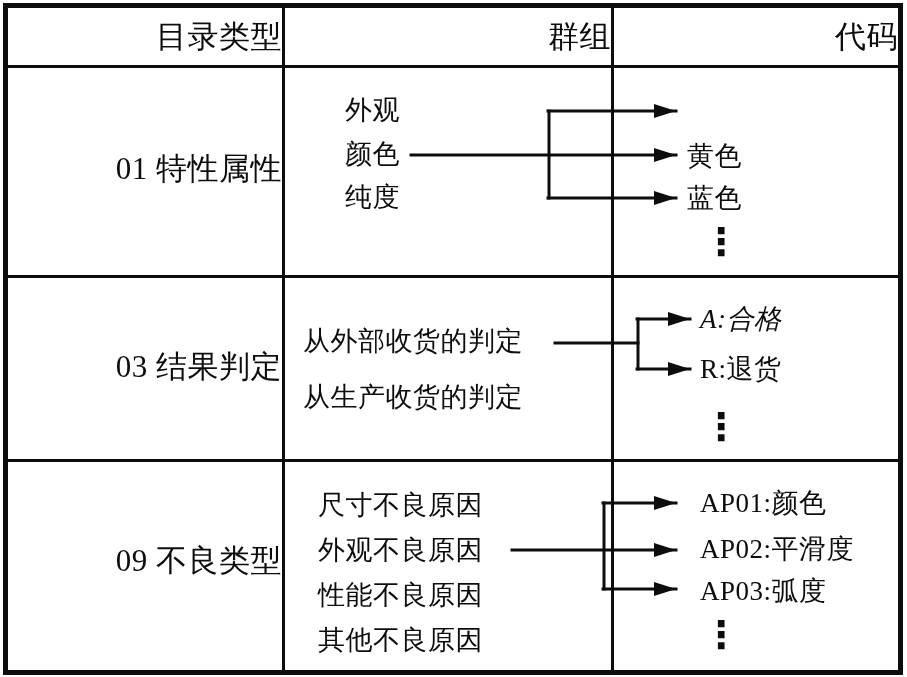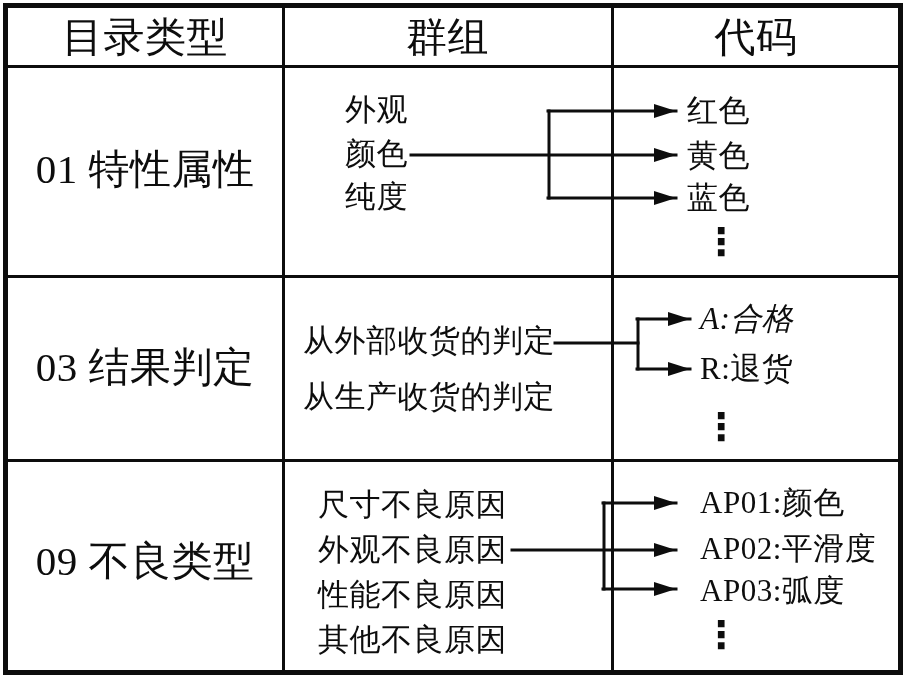--- a/index.html
+++ b/index.html
@@ -11,26 +11,26 @@
     color:#0d0d0d;
     overflow:hidden;
   }
   .frame{
     position:absolute;left:3px;top:3px;width:900px;height:672px;
     border:5px solid #0d0d0d;box-sizing:border-box;
   }
   .vline{position:absolute;top:8px;height:662px;width:3px;background:#0d0d0d;}
   .hline{position:absolute;left:8px;width:890px;height:3px;background:#0d0d0d;}
   .cell-center{
-    position:absolute;text-align:center;
-    font-size:41px;letter-spacing:0.5px;white-space:nowrap;
+    position:absolute;text-align:right;
+    font-size:31px;letter-spacing:0.5px;white-space:nowrap;
     transform:translateY(-50%);
   }
   .txt{
-    position:absolute;font-size:31px;letter-spacing:0.5px;
+    position:absolute;font-size:27px;letter-spacing:0.5px;
     white-space:nowrap;transform:translateY(-50%);text-align:center;
   }
   .c1{left:8px;width:274px;}
   .c2h{left:284px;width:327px;}
   .c3h{left:614px;width:284px;}
   .ellipsis{
     position:absolute;transform:translate(-50%,-50%);
     font-family:"DejaVu Sans",sans-serif;
     font-size:38px;font-weight:bold;line-height:1;color:#0d0d0d;
   }
@@ -49,21 +49,20 @@
   <div class="hline" style="top:459px;"></div>
 
   <div class="cell-center c1" style="top:37px;">目录类型</div>
   <div class="cell-center c2h" style="top:37px;">群组</div>
   <div class="cell-center c3h" style="top:37px;">代码</div>
 
   <div class="cell-center c1" style="top:169px;">01 特性属性</div>
   <div class="txt" style="left:345px;top:110px;">外观</div>
   <div class="txt" style="left:345px;top:154px;">颜色</div>
   <div class="txt" style="left:345px;top:197px;">纯度</div>
-  <div class="txt" style="left:687px;top:111px;">红色</div>
   <div class="txt" style="left:687px;top:156px;">黄色</div>
   <div class="txt" style="left:687px;top:198px;">蓝色</div>
   <div class="ellipsis" style="left:721px;top:242px;">⋮</div>
 
   <div class="cell-center c1" style="top:367px;">03 结果判定</div>
   <div class="txt" style="left:303px;top:341px;">从外部收货的判定</div>
   <div class="txt" style="left:303px;top:386px;margin-top:11px;">从生产收货的判定</div>
   <div class="txt" style="left:700px;top:319px;font-style:italic;">A:合格</div>
   <div class="txt" style="left:700px;top:369px;">R:退货</div>
   <div class="ellipsis" style="left:721px;top:427px;">⋮</div>

